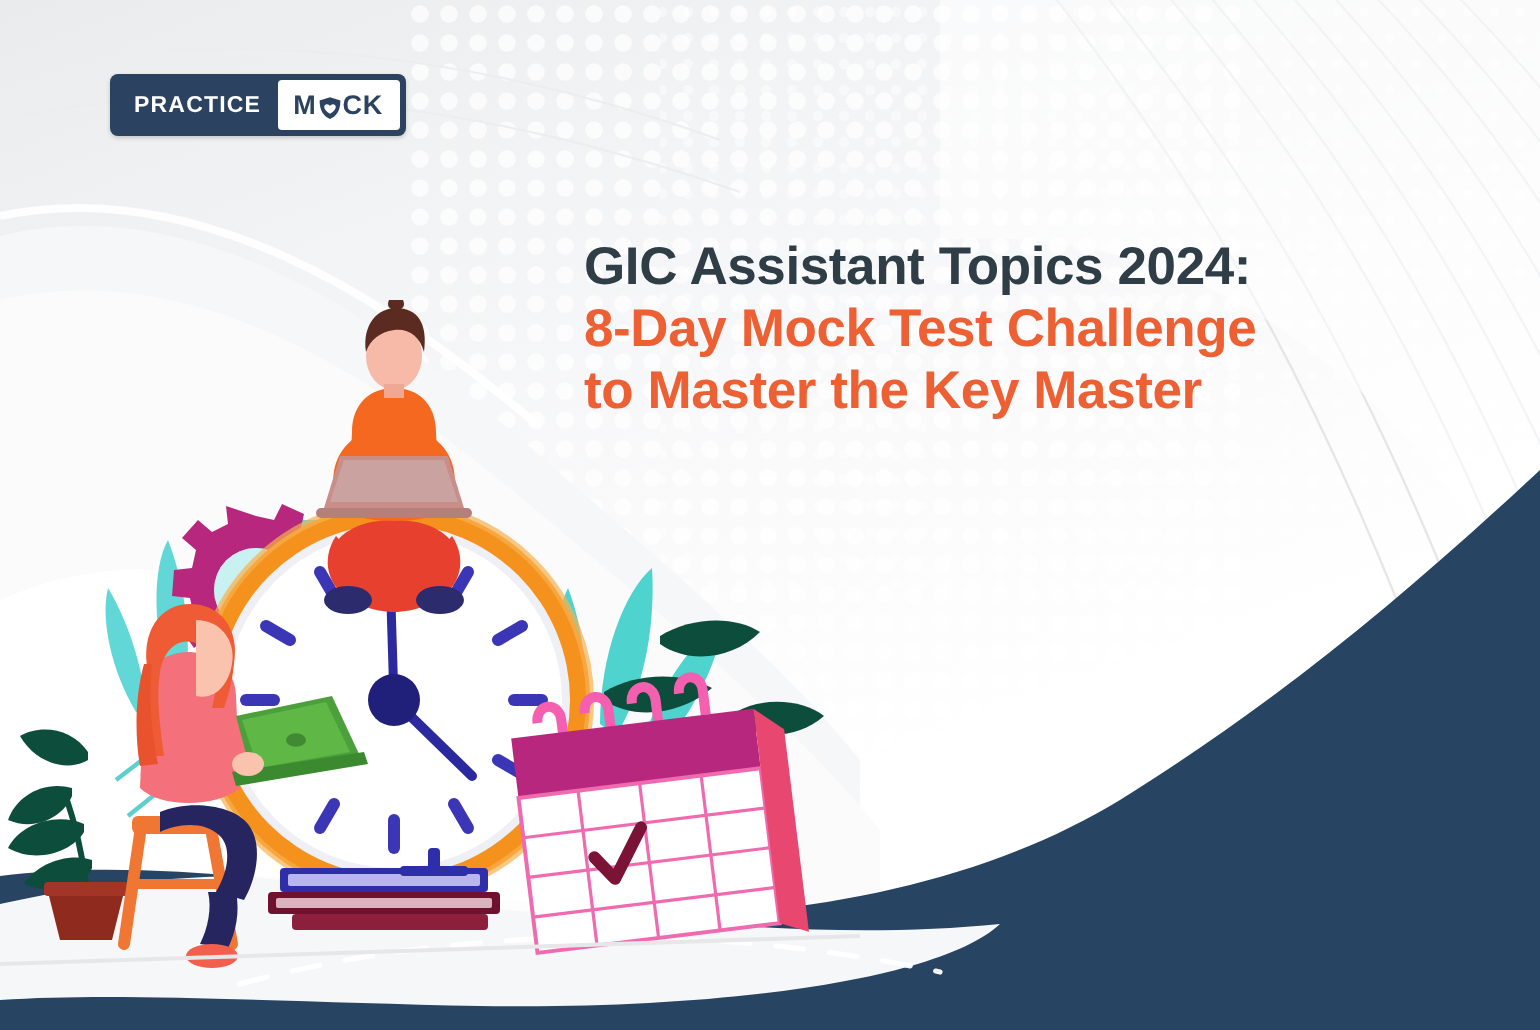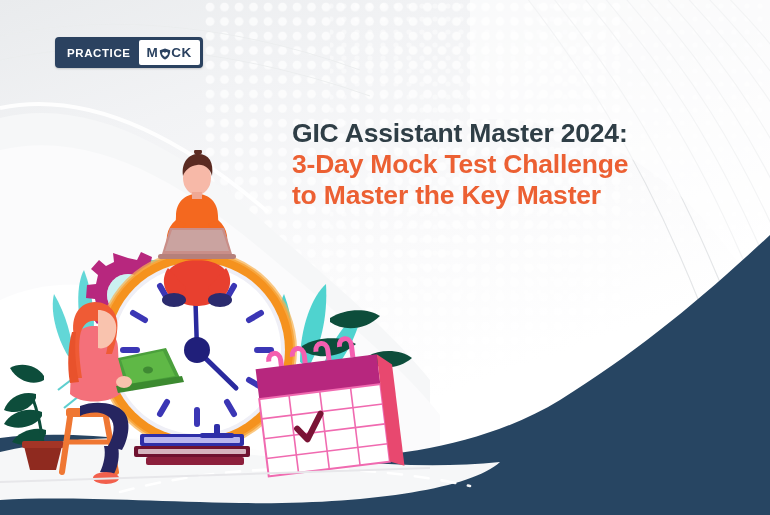--- a/index.html
+++ b/index.html
@@ -100,22 +100,22 @@
             <path d="M6 0.6 L11.2 2.3 C11.2 7.2 9.2 10.3 6 11.5 C2.8 10.3 0.8 7.2 0.8 2.3 Z" fill="#2b4260"></path>
             <path d="M6 8.9 C4.3 7.8 3.1 6.8 3.1 5.5 C3.1 4.6 3.8 4.1 4.5 4.1 C5.1 4.1 5.7 4.5 6 5 C6.3 4.5 6.9 4.1 7.5 4.1 C8.2 4.1 8.9 4.6 8.9 5.5 C8.9 6.8 7.7 7.8 6 8.9 Z" fill="#ffffff"></path>
           </svg>
         </span>
         <span>CK</span>
       </span>
     </div>
   </div>
 
   <div class="headline">
-    <span class="h-dark">GIC Assistant Master</span>
-    <span class="h-dark">2024: </span><span class="h-orange">3-Day Mock Test</span>
+    <span class="h-dark">GIC Assistant Topics</span>
+    <span class="h-dark">2024: </span><span class="h-orange">8-Day Mock Test</span>
     <span class="h-orange">Challenge to Master the</span>
     <span class="h-orange">Key Master</span>
   </div>
 
   <svg class="illus" viewBox="0 0 430 365">
     <defs>
       <clipPath id="ilclip">
           <rect x="0" y="0" width="430" height="365"></rect>
         </clipPath>
     </defs>

